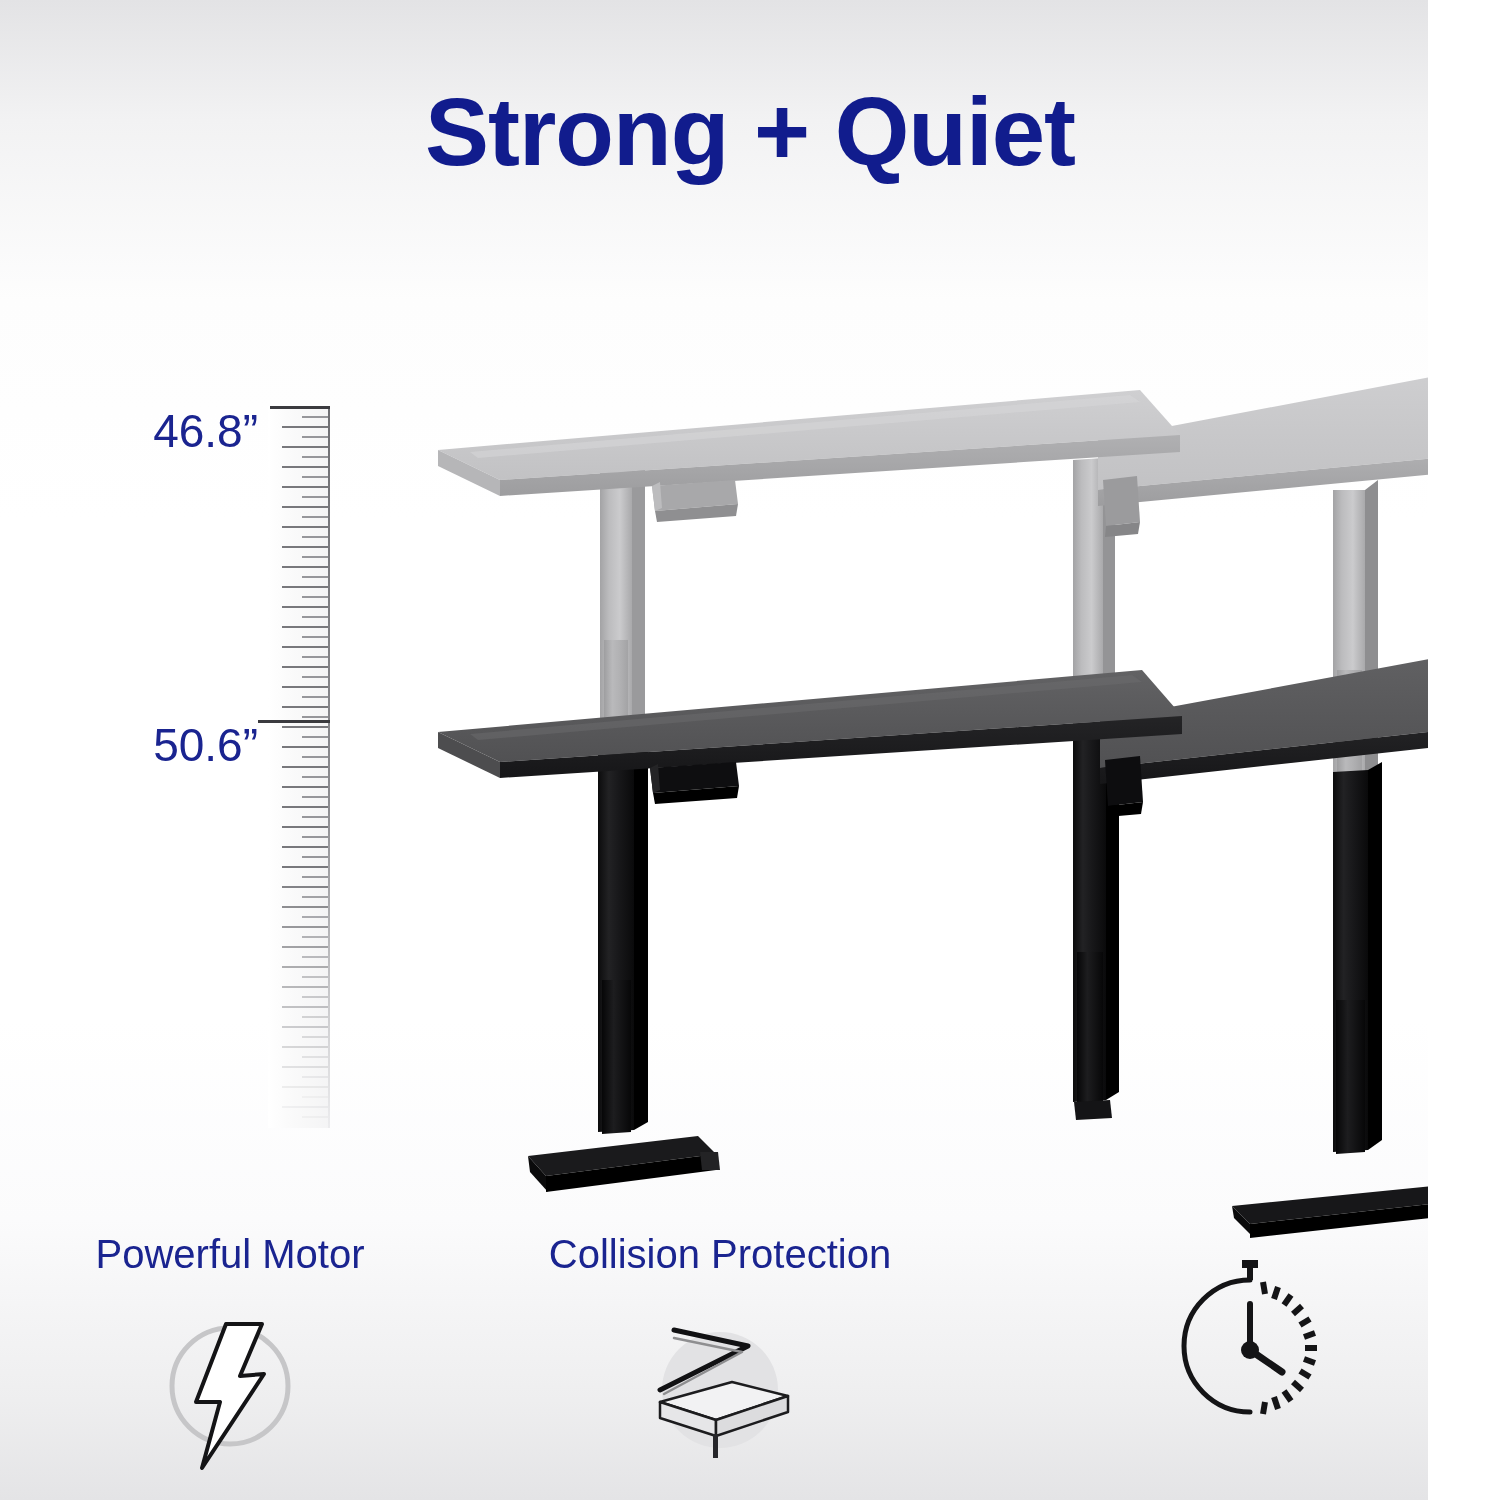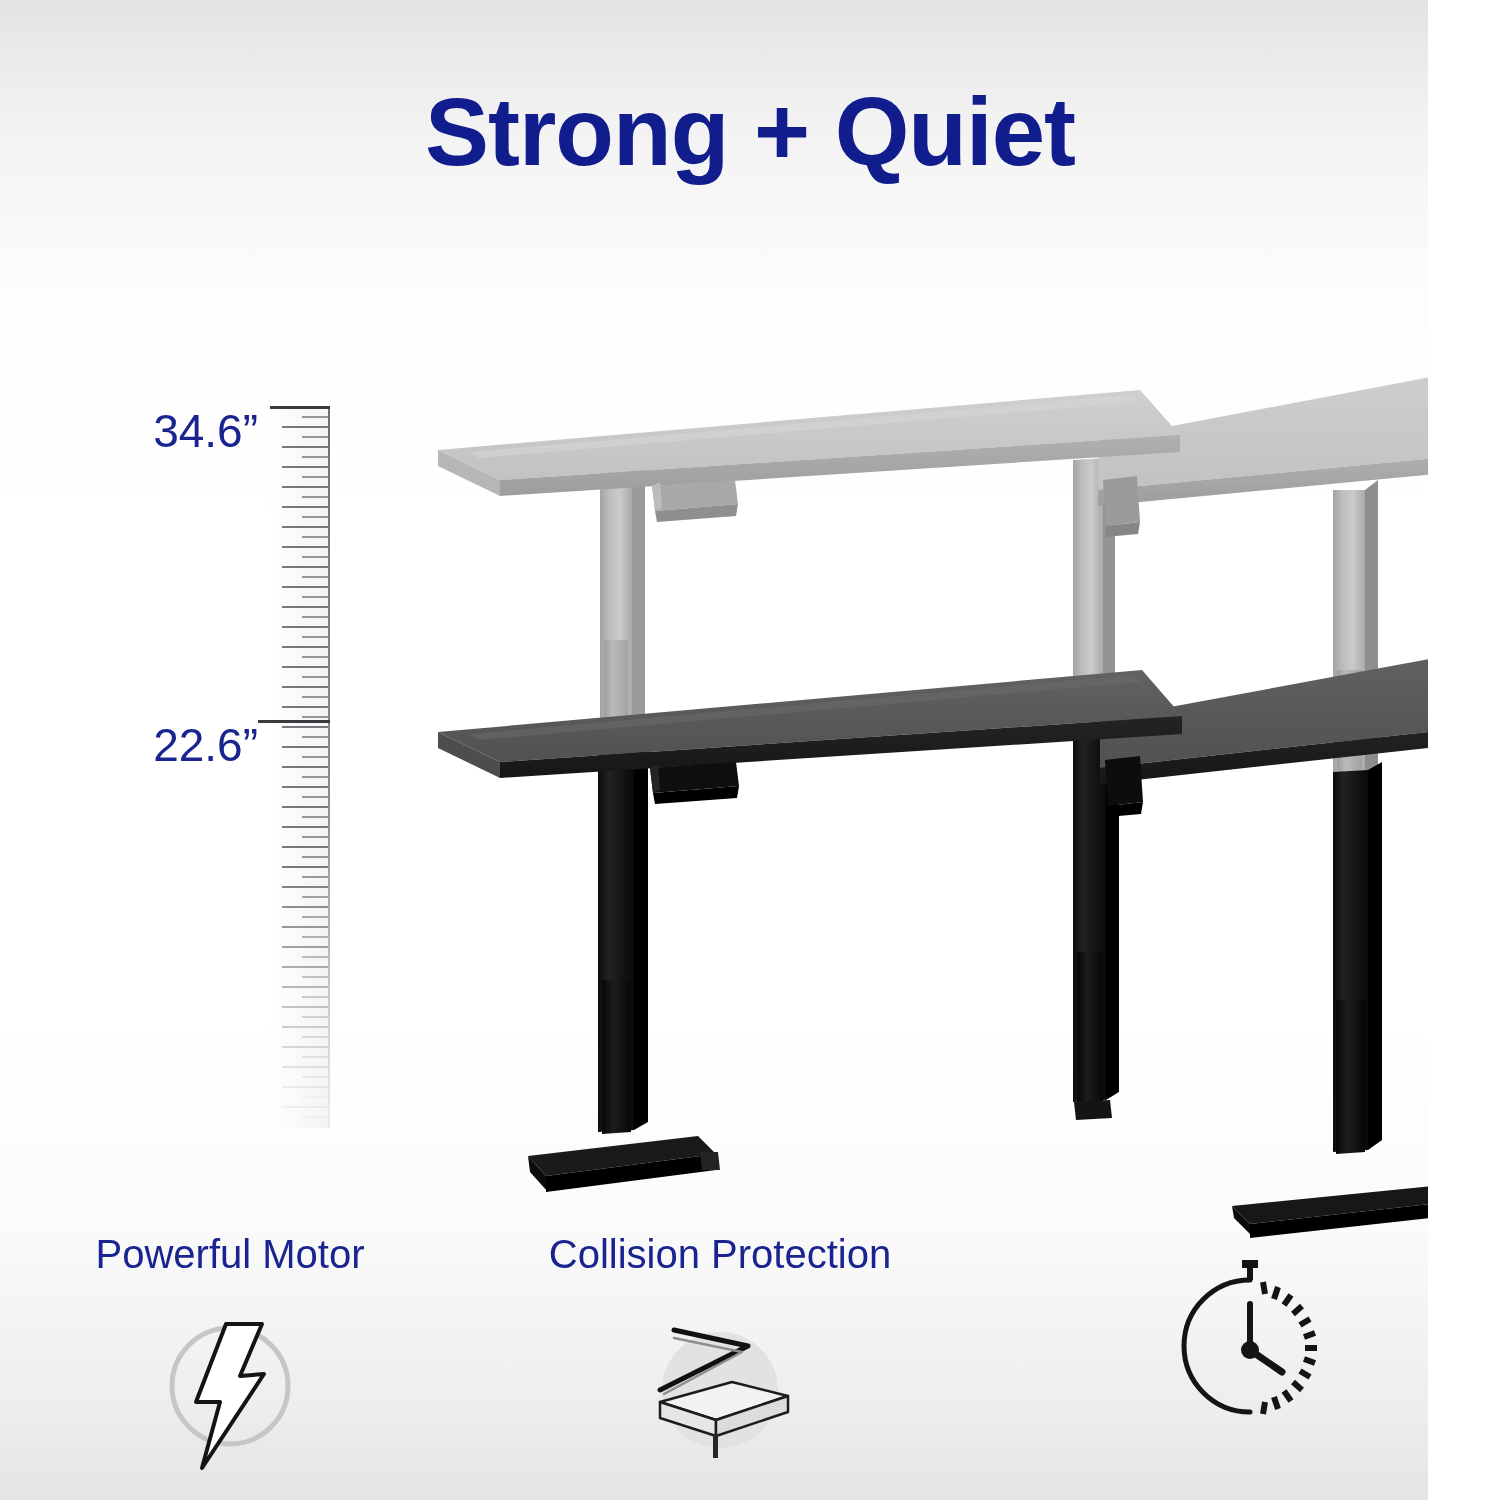--- a/index.html
+++ b/index.html
@@ -151,22 +151,22 @@
 </style>
 </head>
 <body>
 
 <div id="page">
 
   <div class="headline-wrap">
     <span class="headline-main">Strong + Quiet</span>
   </div>
 
-  <div class="measure-label" id="label-high">34.6”</div>
-  <div class="measure-label" id="label-low">22.6”</div>
+  <div class="measure-label" id="label-high">46.8”</div>
+  <div class="measure-label" id="label-low">50.6”</div>
 
   <div id="ruler">
     <div class="ruler-face"></div>
     <div class="ruler-spine"></div>
     <div id="ruler-ticks">
         <div class="tick long" style="top: 0px; background: rgb(120, 120, 124);"></div>
         <div class="tick short" style="top: 10px; background: rgb(150, 150, 154);"></div>
         <div class="tick long" style="top: 20px; background: rgb(120, 120, 124);"></div>
         <div class="tick short" style="top: 30px; background: rgb(150, 150, 154);"></div>
         <div class="tick long" style="top: 40px; background: rgb(120, 120, 124);"></div>

